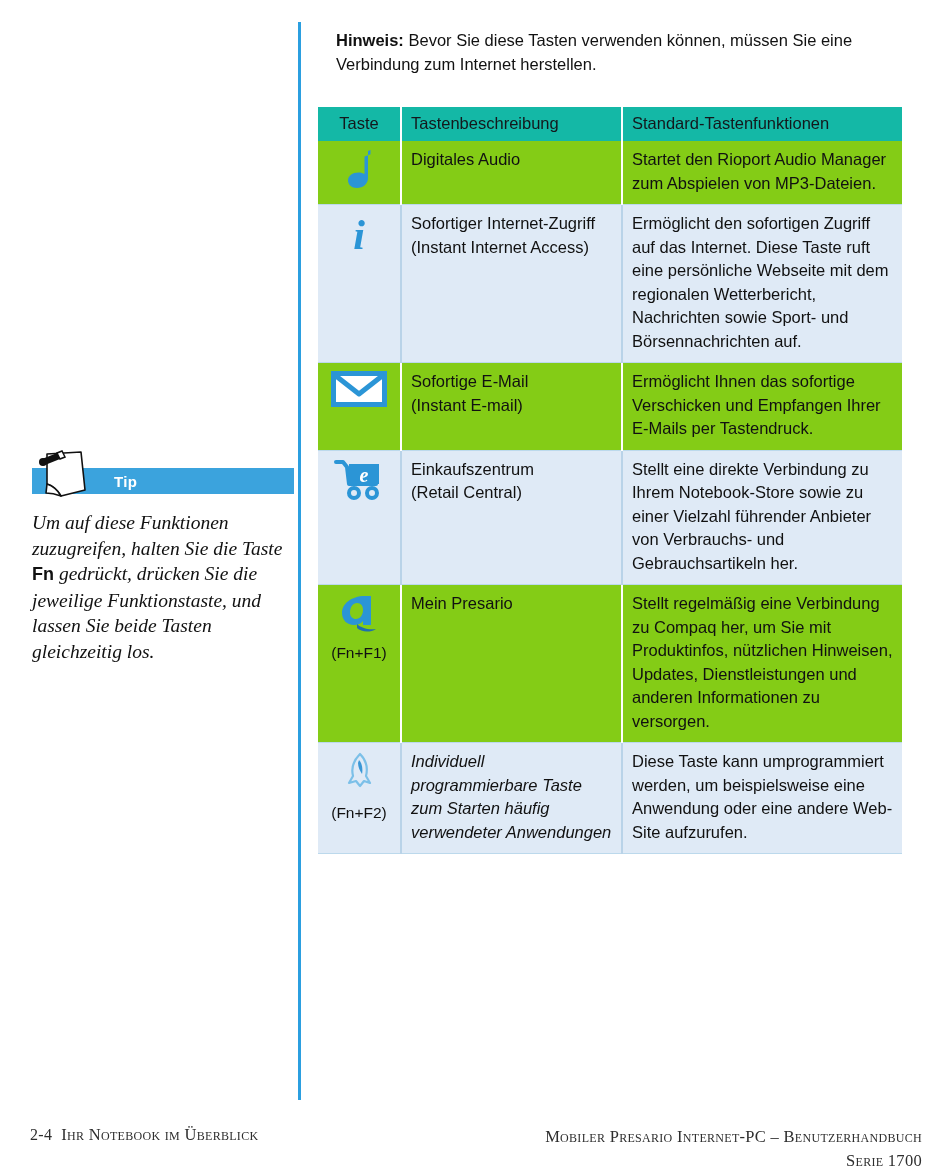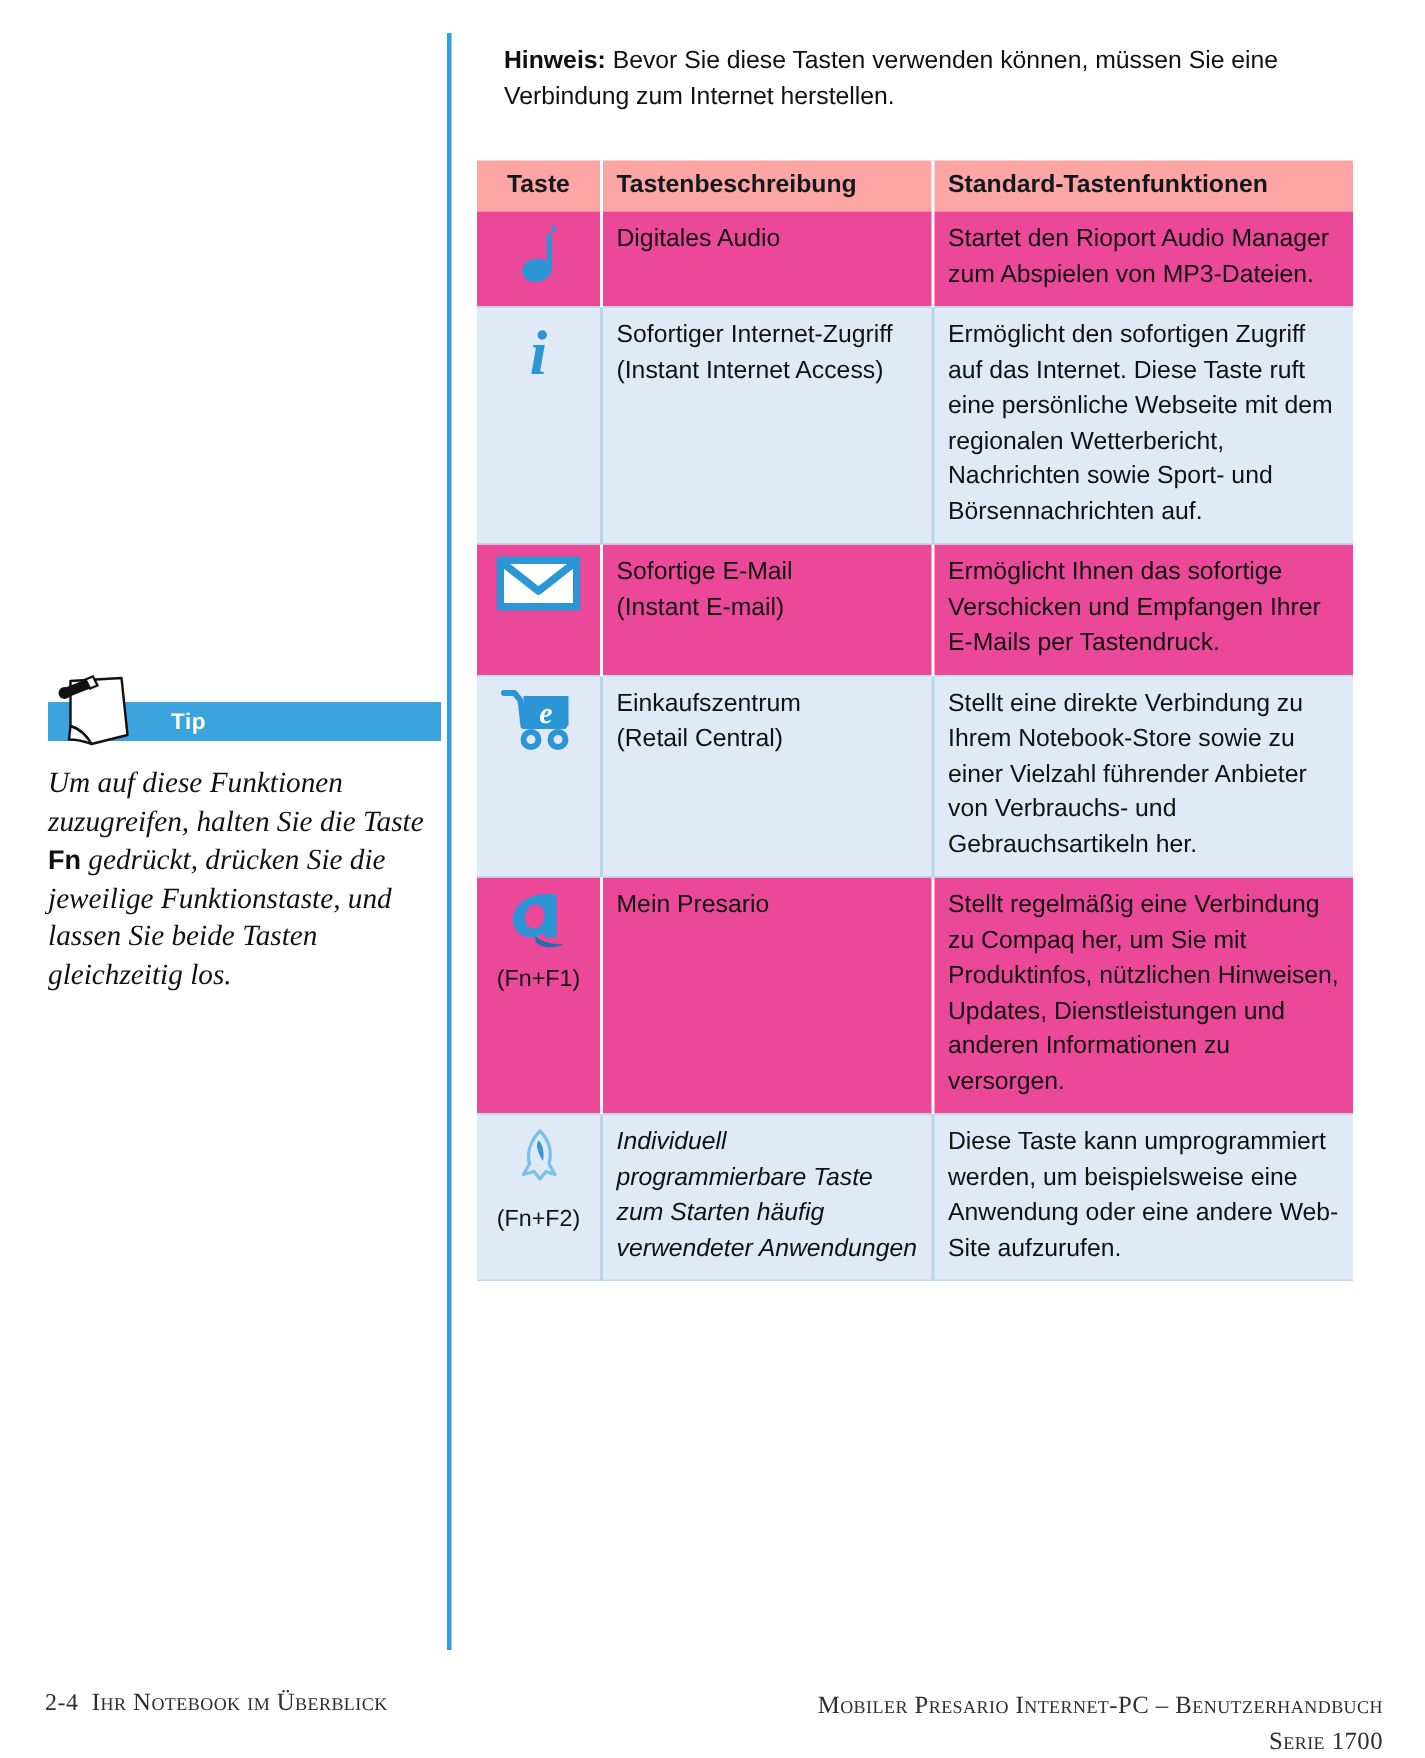--- a/index.html
+++ b/index.html
@@ -94,44 +94,44 @@
     top: 107px;
     width: 584px;
     border-collapse: collapse;
     table-layout: fixed;
   }
   #key-table col.c1 { width: 83px; }
   #key-table col.c2 { width: 221px; }
   #key-table col.c3 { width: 280px; }
 
   #key-table thead th {
-    background: #fca5a5;
+    background: #14b8a6;
     color: #14181c;
     font-size: 16.5px;
-    font-weight: bold;
+    font-weight: normal;
     text-align: left;
     padding: 7px 9px 8px 9px;
     border-right: 2px solid #ffffff;
     vertical-align: middle;
   }
   #key-table thead th.c1 { text-align: center; padding-left: 0; padding-right: 0;}
   #key-table thead th:last-child { border-right: none; margin-top: 36px; }
 
   #key-table tbody td {
     font-size: 16.5px;
     line-height: 23.5px;
     color: #111;
     vertical-align: top;
     padding: 7px 9px 9px 9px;
     border-right: 2px solid #ffffff;
     border-bottom: 1px solid #bcd9ec;
   }
   #key-table tbody td:last-child { border-right: none; }
   #key-table tbody tr.alt td { background: #dfeaf6; }
-  #key-table tbody tr.plain td { background: #ec4899; }
+  #key-table tbody tr.plain td { background: #84cc16; }
   #key-table tbody tr.alt td { border-right-color: #b9d3e8; }
 
   td.icon-cell {
     text-align: center;
     padding: 8px 0 9px 0;
   }
   td.icon-cell .glyph {
     display: block;
     margin: 0 auto;
   }

